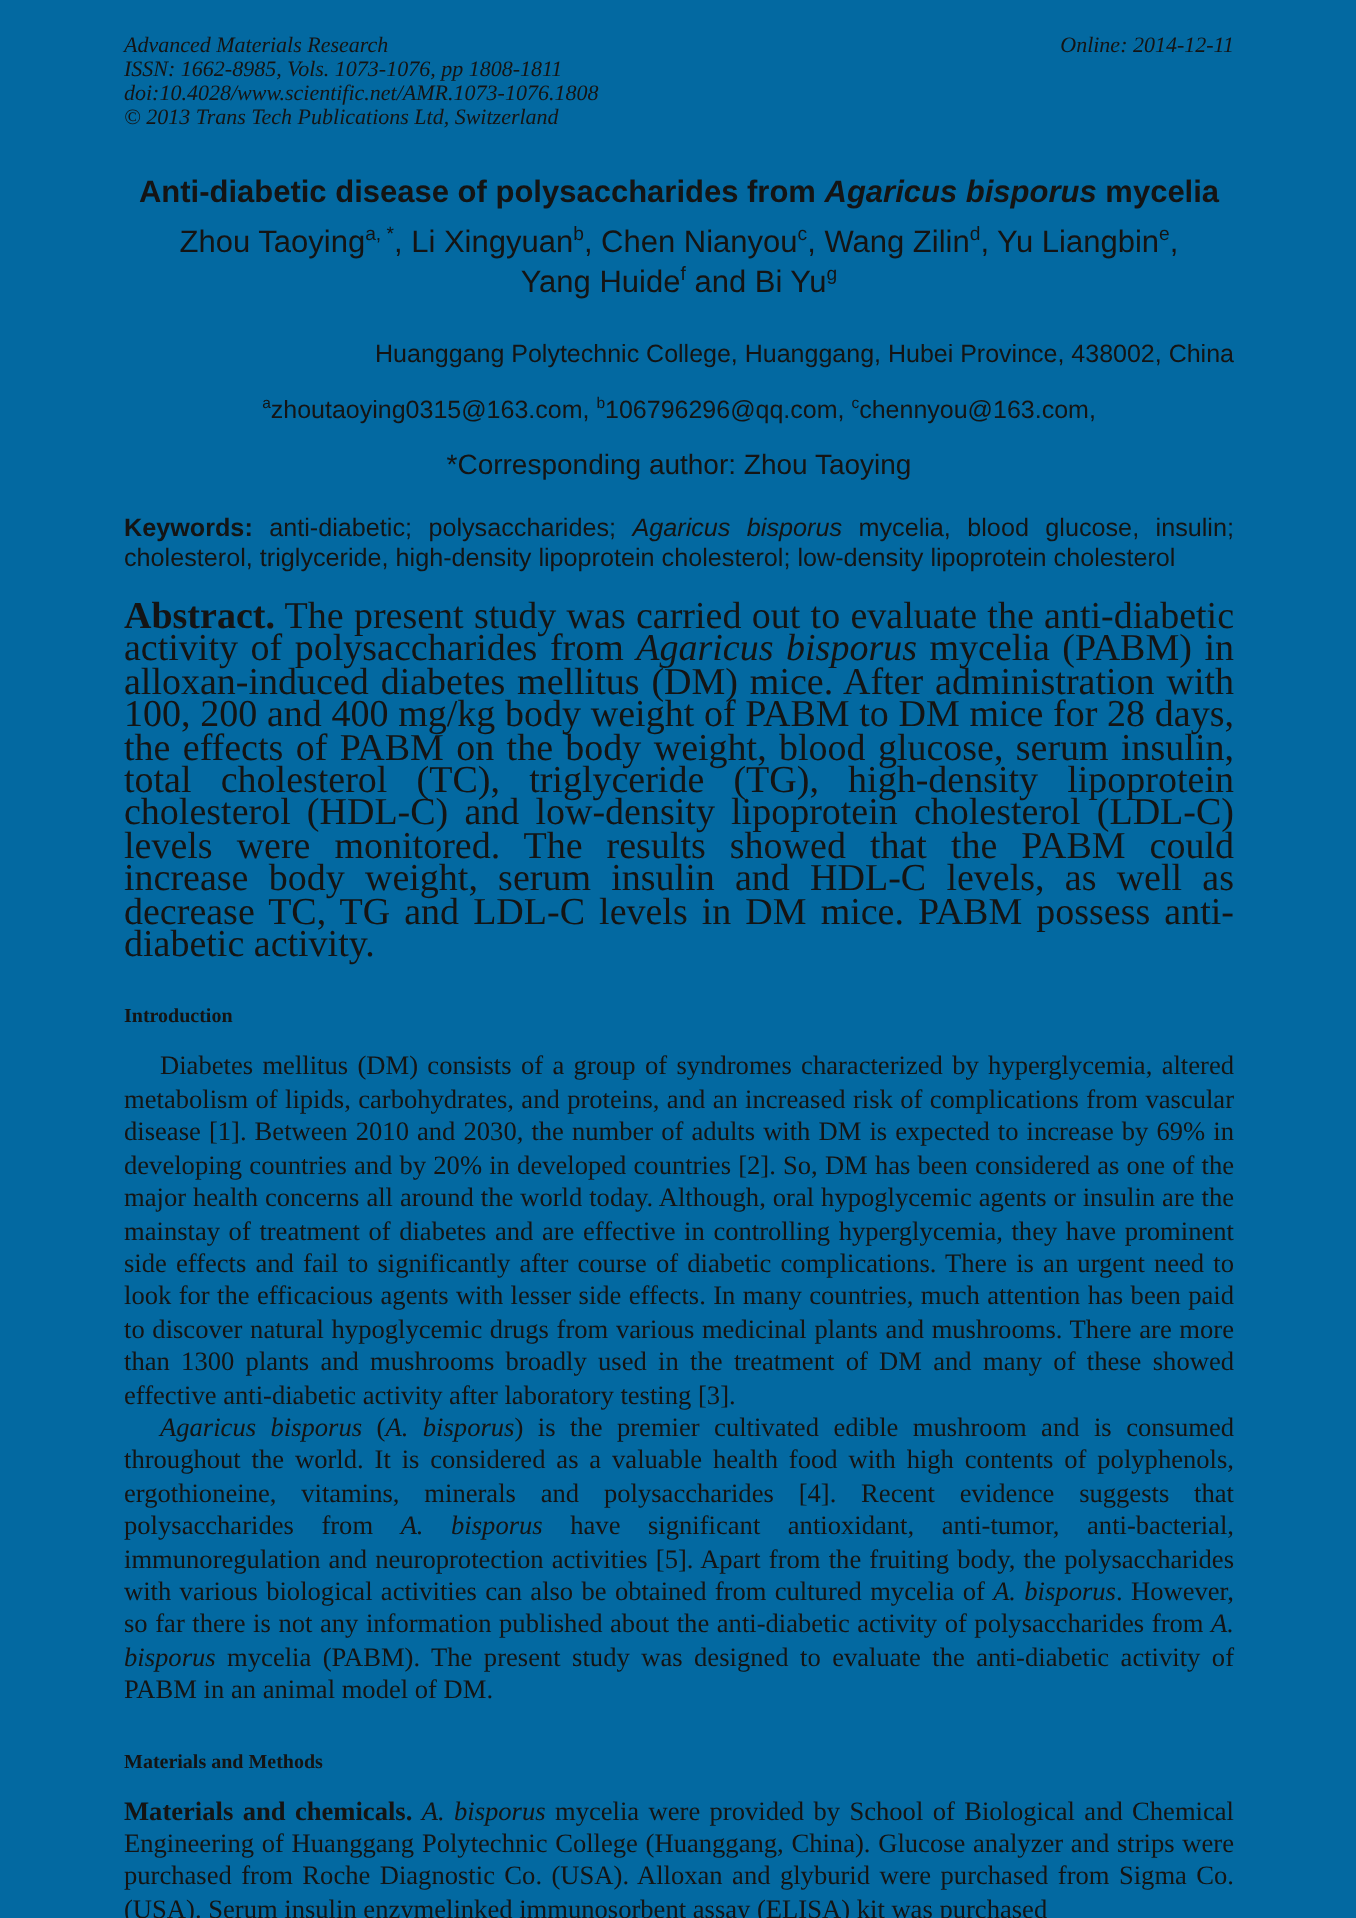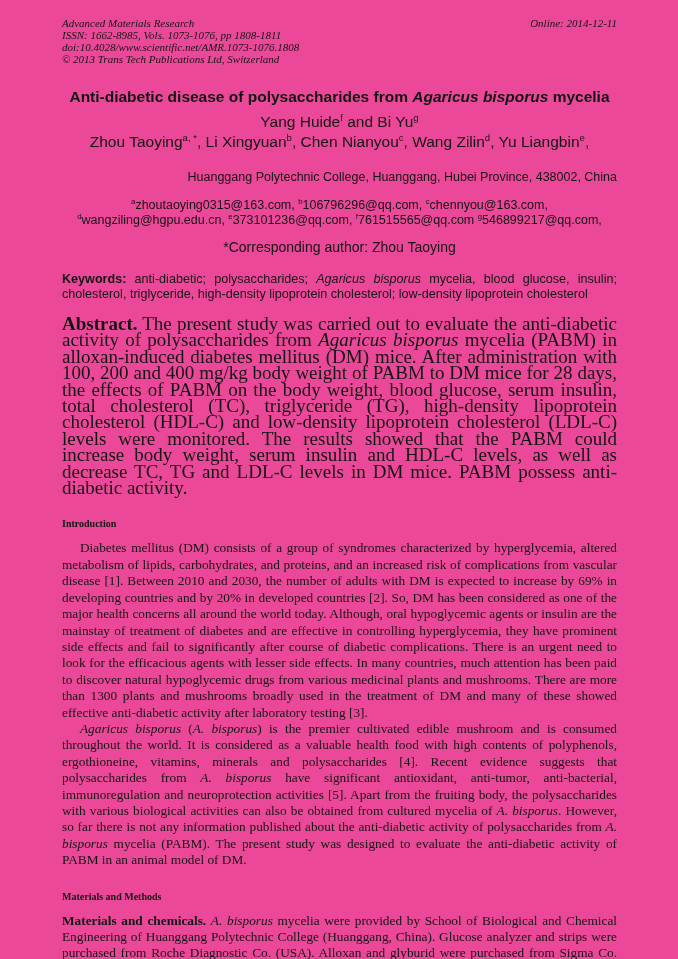--- a/index.html
+++ b/index.html
@@ -6,21 +6,21 @@
   html, body { background:#ffffff; }
   body {
     width:678px; height:959px;
     font-family:"Liberation Serif", serif;
     color:#141414;
     overflow:hidden;
   }
   .page {
     width:678px; height:959px;
     padding:17px 61px 0 62px;
-    background:#ec4899;
+    background:#0369a1;
   }
   
   .hdr {
     display:flex; justify-content:space-between; align-items:flex-start;
     font-style:italic; font-size:11px; line-height:12px;
   }
   .hdr-left div { white-space:nowrap; }
   .hdr-right { white-space:nowrap; }
 
   
@@ -88,29 +88,28 @@
       <div>ISSN: 1662-8985, Vols. 1073-1076, pp 1808-1811</div>
       <div>doi:10.4028/www.scientific.net/AMR.1073-1076.1808</div>
       <div>© 2013 Trans Tech Publications Ltd, Switzerland</div>
     </div>
     <div class="hdr-right">Online: 2014-12-11</div>
   </div>
 
   <h1 class="title"><span>Anti-diabetic disease of polysaccharides from </span><span class="i">Agaricus bisporus</span><span> mycelia</span></h1>
 
   <div class="authors-block">
+    <div class="authors"><span>Zhou Taoying</span><sup>a, *</sup><span>, Li Xingyuan</span><sup>b</sup><span>, Chen Nianyou</span><sup>c</sup><span>, Wang Zilin</span><sup>d</sup><span>, Yu Liangbin</span><sup>e</sup><span>,</span></div>
     <div class="authors"><span>Yang Huide</span><sup>f</sup><span> and Bi Yu</span><sup>g</sup></div>
-    <div class="authors"><span>Zhou Taoying</span><sup>a, *</sup><span>, Li Xingyuan</span><sup>b</sup><span>, Chen Nianyou</span><sup>c</sup><span>, Wang Zilin</span><sup>d</sup><span>, Yu Liangbin</span><sup>e</sup><span>,</span></div>
   </div>
 
   <div class="affiliation">Huanggang Polytechnic College, Huanggang, Hubei Province, 438002, China</div>
 
   <div class="emails">
     <div><sup>a</sup><span>zhoutaoying0315@163.com, </span><sup>b</sup><span>106796296@qq.com, </span><sup>c</sup><span>chennyou@163.com,</span></div>
-    <div><sup>d</sup><span>wangziling@hgpu.edu.cn, </span><sup>e</sup><span>373101236@qq.com, </span><sup>f</sup><span>761515565@qq.com </span><sup>g</sup><span>546899217@qq.com,</span></div>
   </div>
 
   <div class="corresponding">*Corresponding author: Zhou Taoying</div>
 
   <p class="keywords"><span class="b">Keywords: </span><span>anti-diabetic; polysaccharides; </span><span class="i">Agaricus bisporus</span><span> mycelia, blood glucose, insulin; cholesterol, triglyceride, high-density lipoprotein cholesterol; low-density lipoprotein cholesterol</span></p>
 
   <p class="abstract"><span class="b">Abstract.</span><span> The present study was carried out to evaluate the anti-diabetic activity of polysaccharides from </span><span class="i">Agaricus bisporus</span><span> mycelia (PABM) in alloxan-induced diabetes mellitus (DM) mice. After administration with 100, 200 and 400 mg/kg body weight of PABM to DM mice for 28 days, the effects of PABM on the body weight, blood glucose, serum insulin, total cholesterol (TC), triglyceride (TG), high-density lipoprotein cholesterol (HDL-C) and low-density lipoprotein cholesterol (LDL-C) levels were monitored. The results showed that the PABM could increase body weight, serum insulin and HDL-C levels, as well as decrease TC, TG and LDL-C levels in DM mice. PABM possess anti-diabetic activity.</span></p>
 
   <h2 class="sec-heading">Introduction</h2>
   <p class="body indent"><span>Diabetes mellitus (DM) consists of a group of syndromes characterized by hyperglycemia, altered metabolism of lipids, carbohydrates, and proteins, and an increased risk of complications from vascular disease [1]. Between 2010 and 2030, the number of adults with DM is expected to increase by 69% in developing countries and by 20% in developed countries [2]. So, DM has been considered as one of the major health concerns all around the world today. Although, oral hypoglycemic agents or insulin are the mainstay of treatment of diabetes and are effective in controlling hyperglycemia, they have prominent side effects and fail to significantly after course of diabetic complications. There is an urgent need to look for the efficacious agents with lesser side effects. In many countries, much attention has been paid to discover natural hypoglycemic drugs from various medicinal plants and mushrooms. There are more than 1300 plants and mushrooms broadly used in the treatment of DM and many of these showed effective anti-diabetic activity after laboratory testing [3].</span></p>

